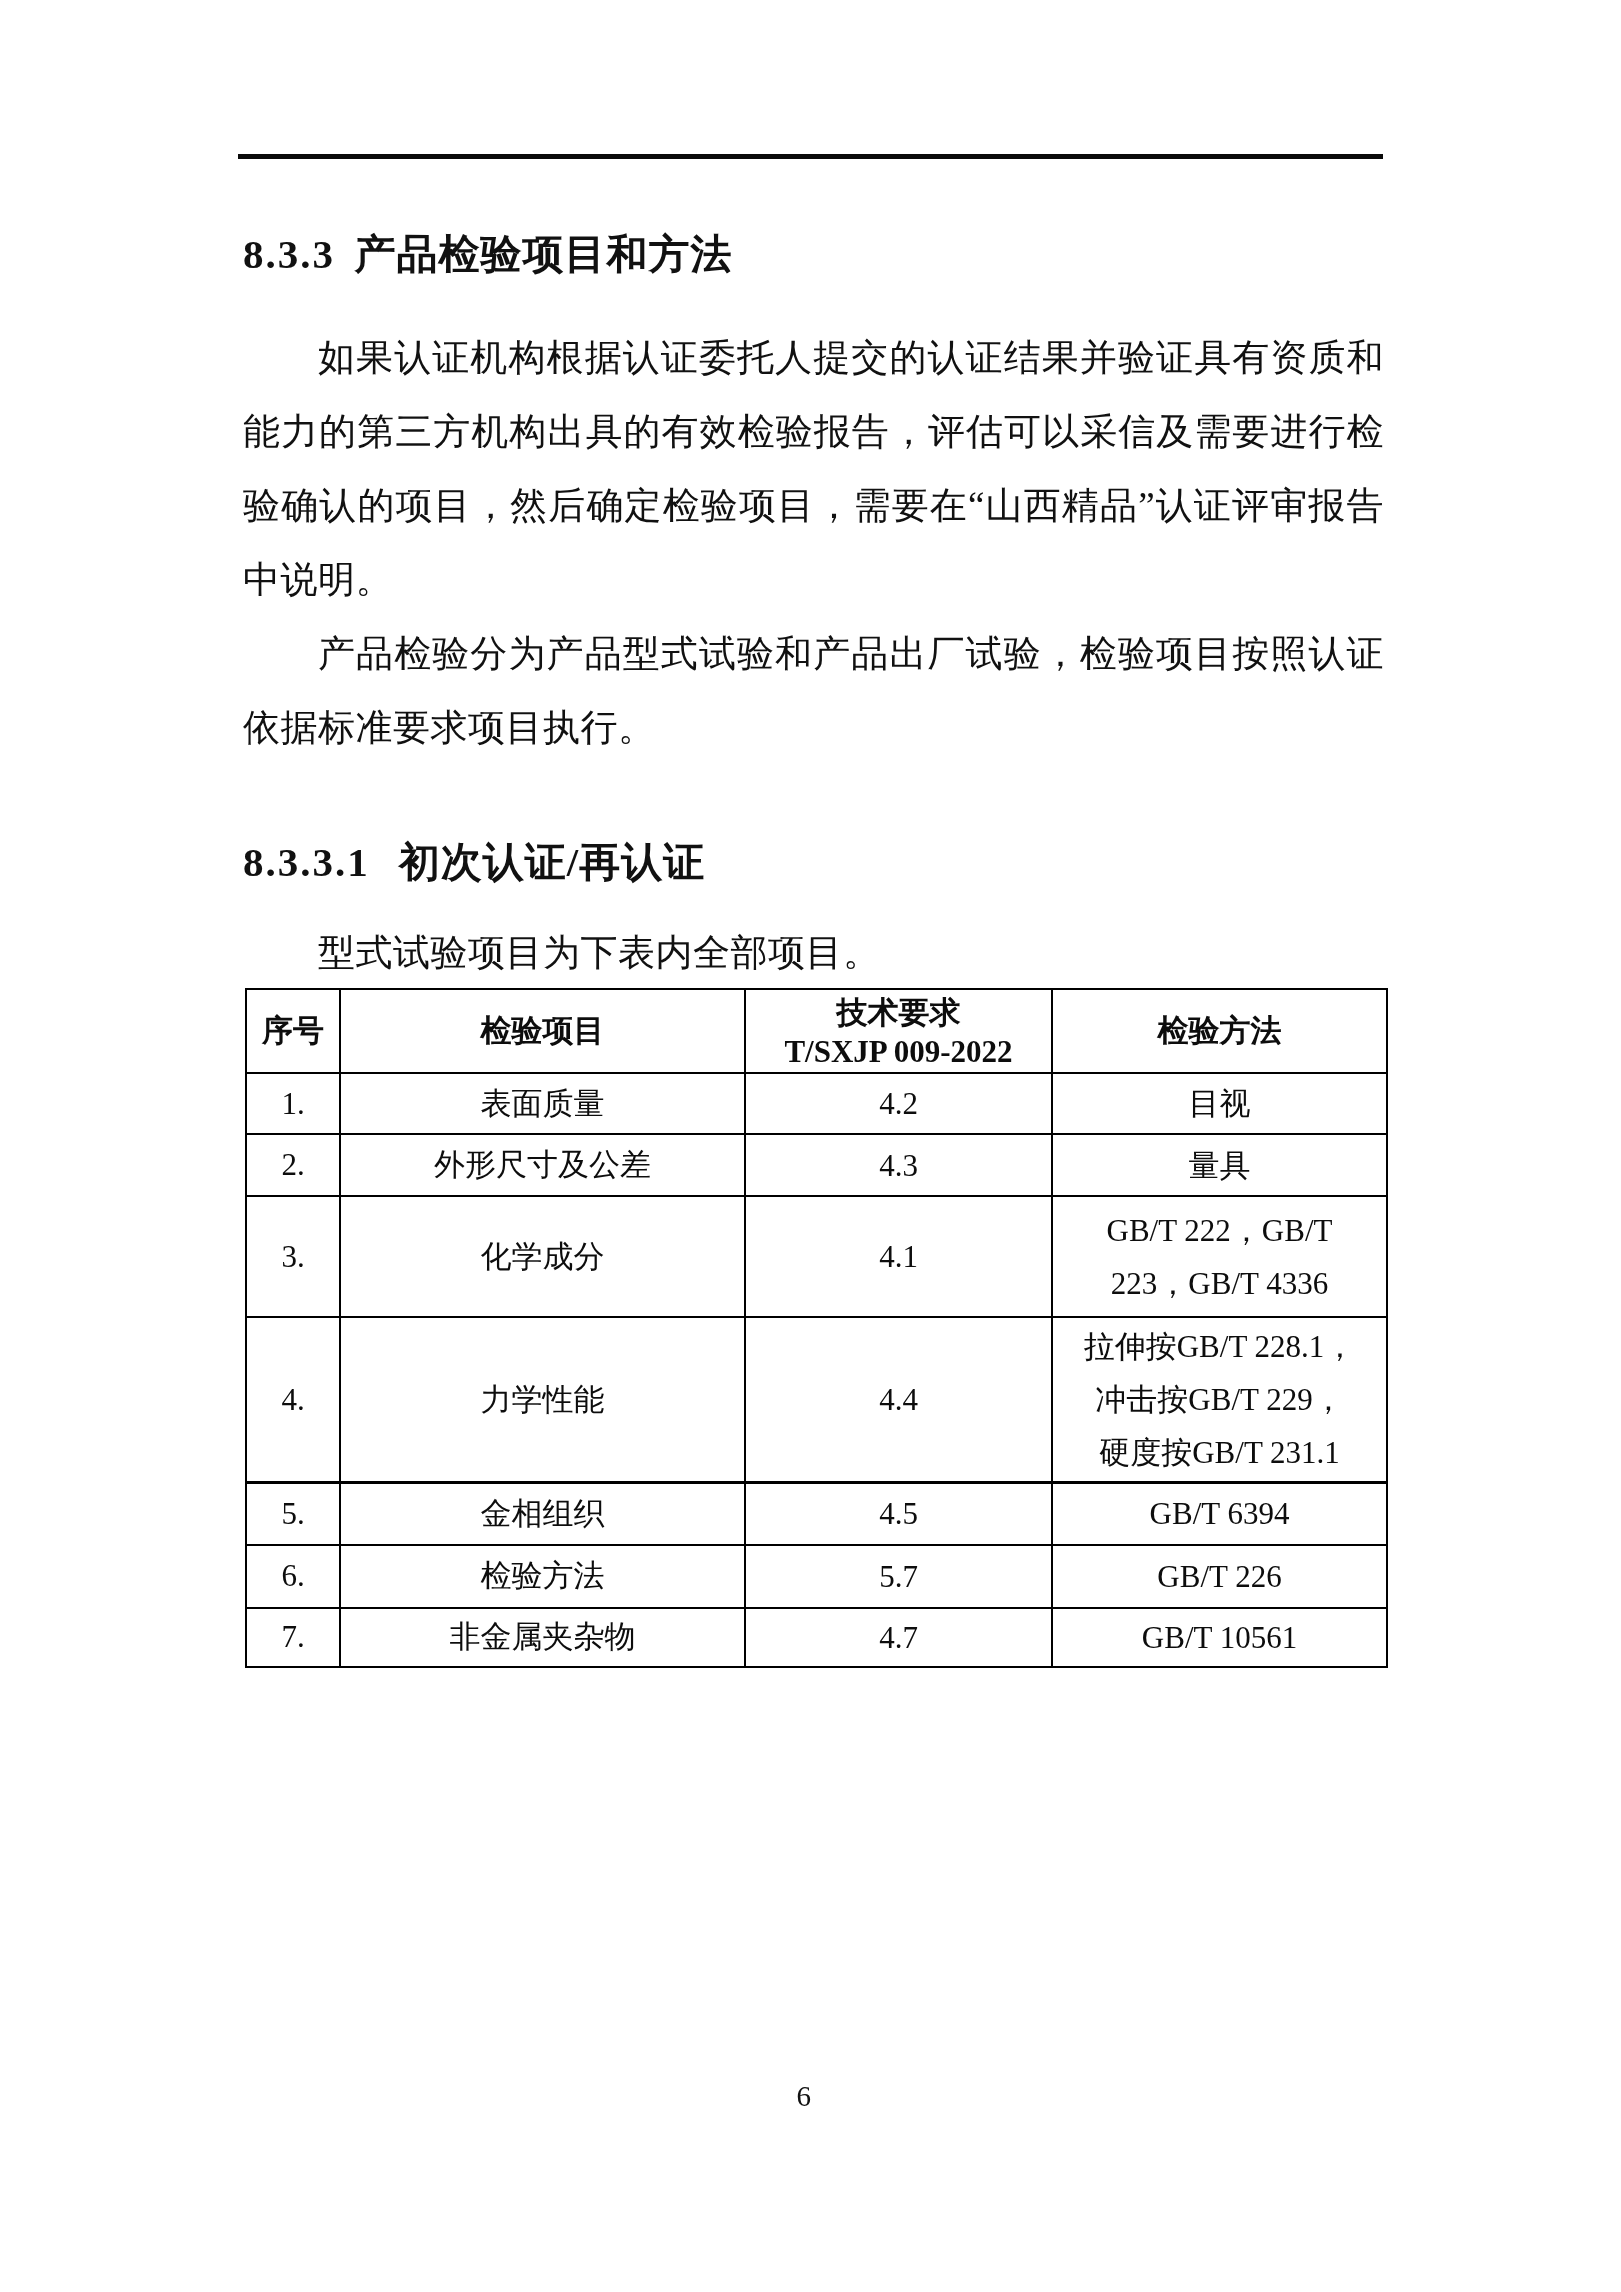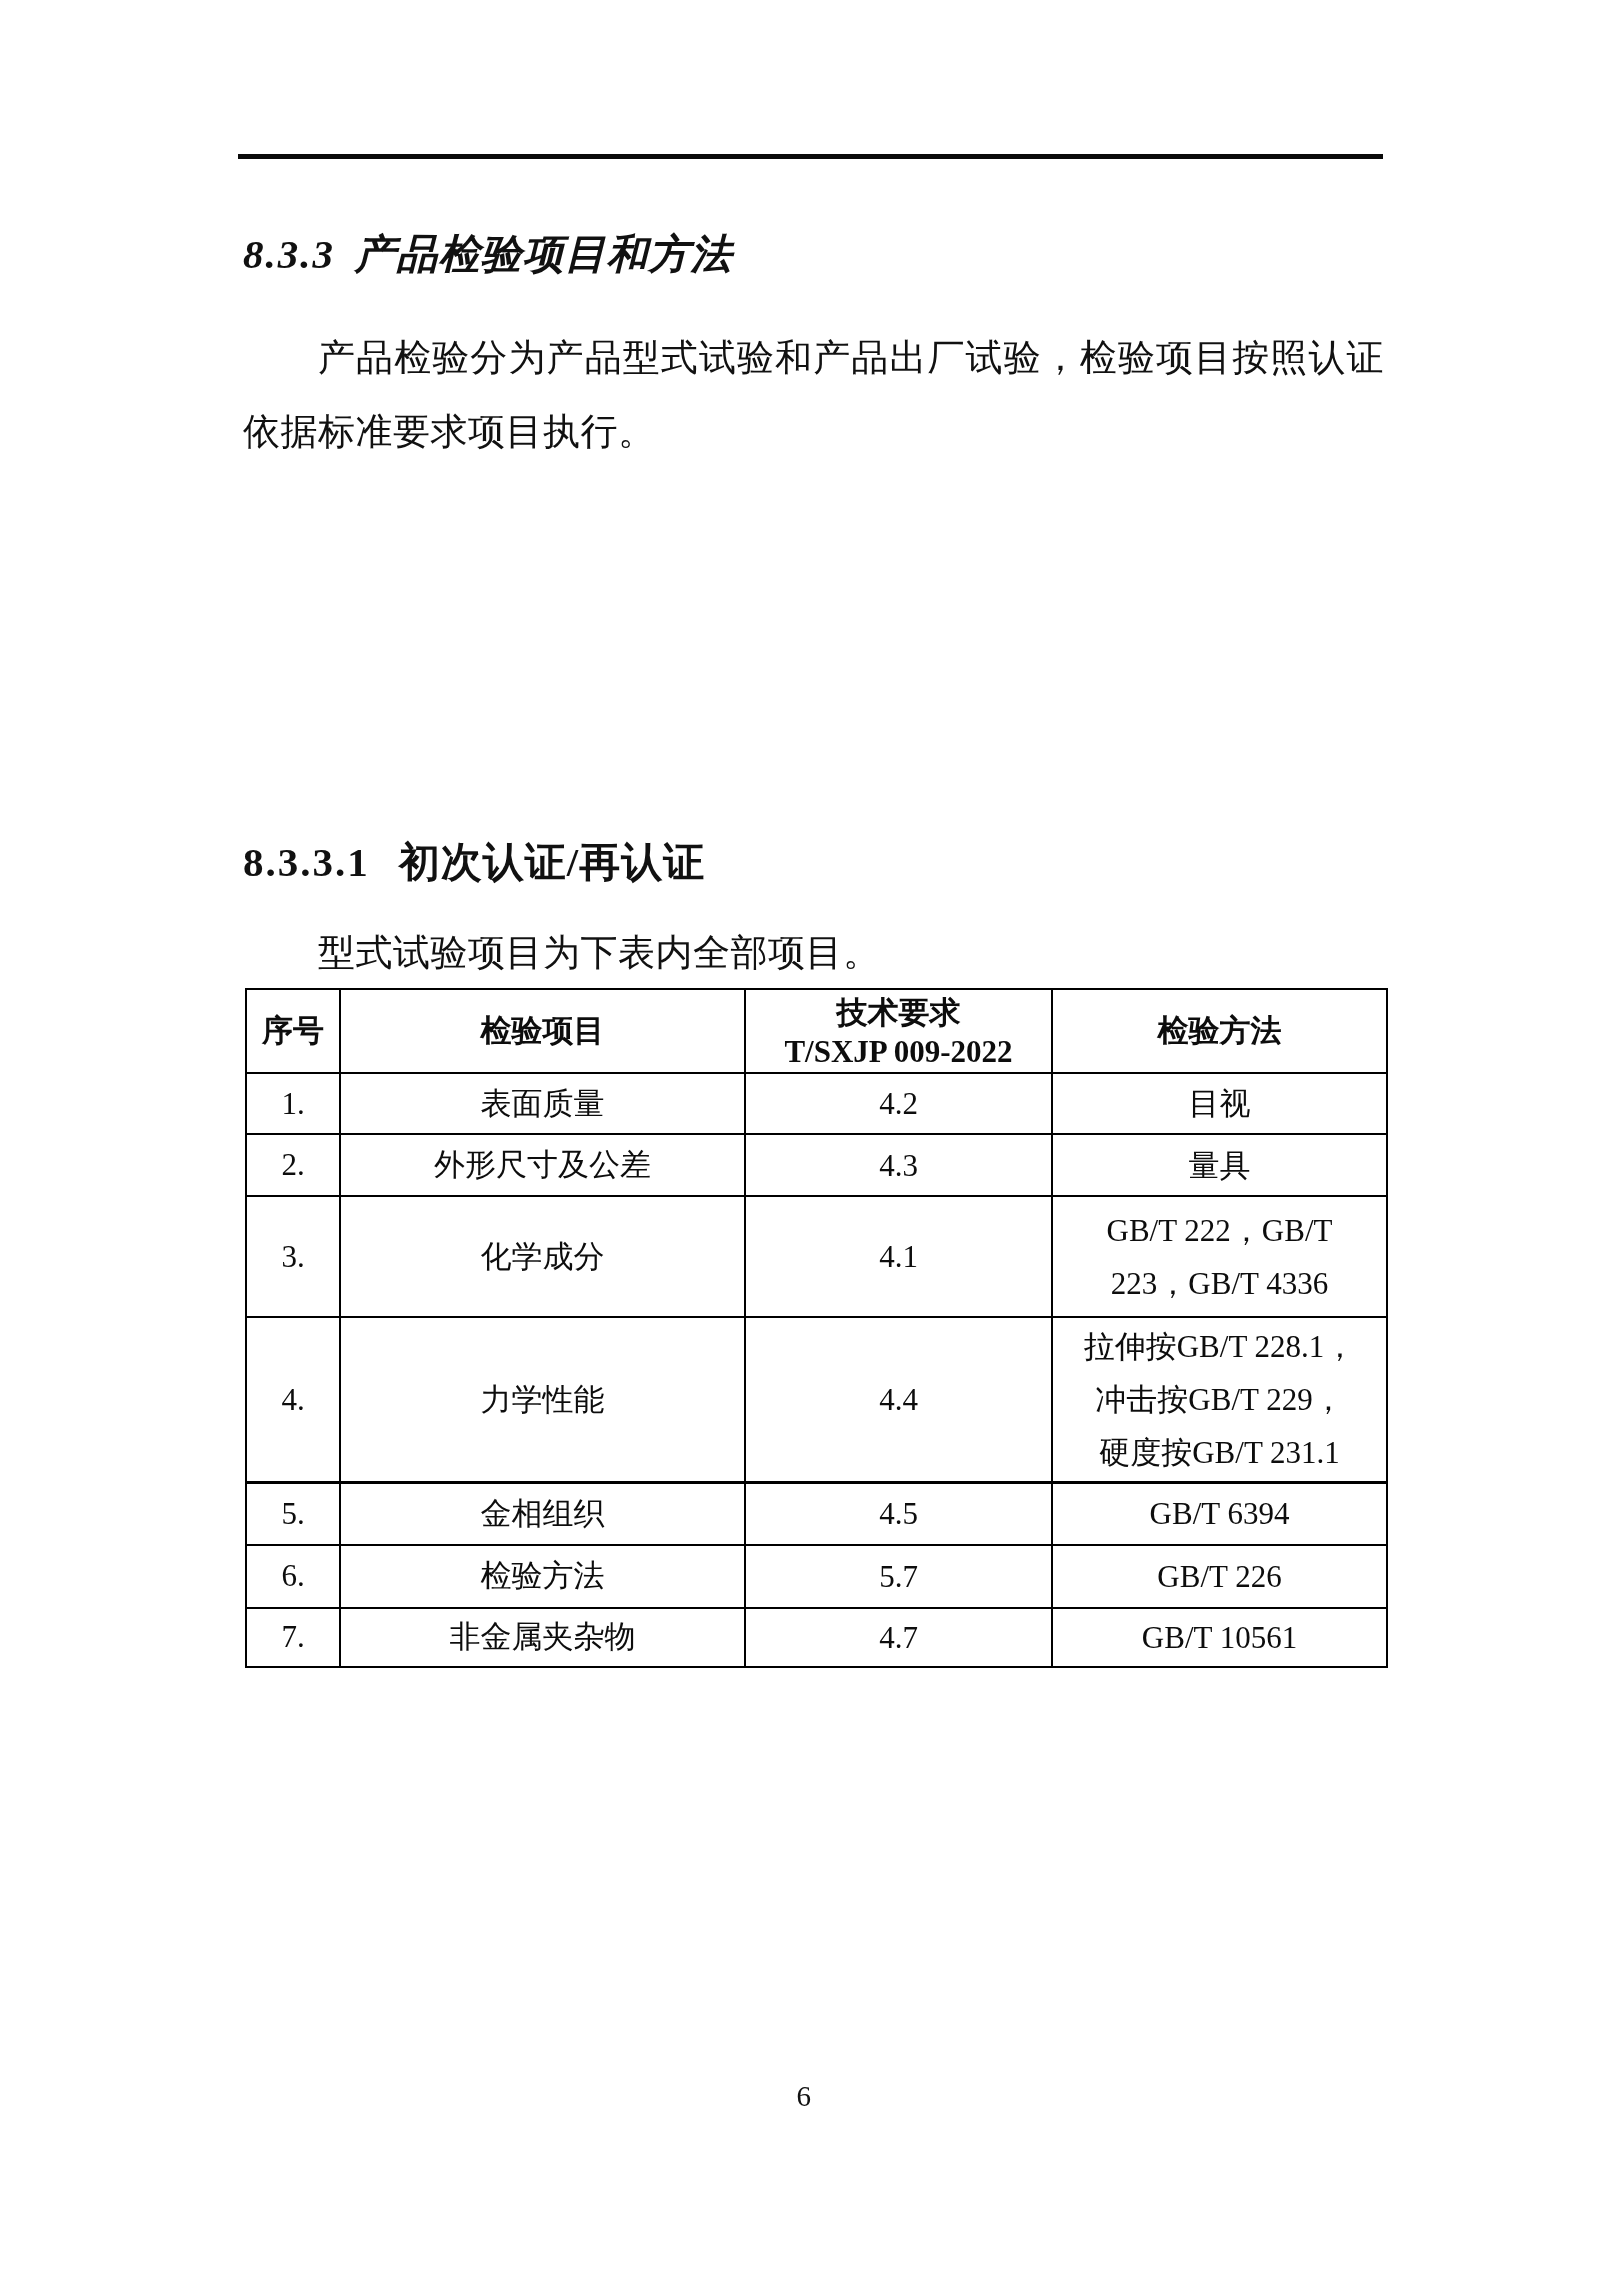--- a/index.html
+++ b/index.html
@@ -43,21 +43,21 @@
   .heading {
     position: absolute;
     left: 243px;
     font-size: 41px;
     font-weight: bold;
     white-space: nowrap;
     letter-spacing: 1px;
   }
   .heading .num { margin-right: 19.6px; letter-spacing: 2px; }
   .heading.sub .num { margin-right: 29px; }
-  .h-833  { top: 227px; font-style: italic; }
+  .h-833  { top: 227px; }
   .h-8331 { top: 835px; }
   .h-8332 { top: 1835px; }
   
   .body-block {
     position: absolute;
     left: 243px;
     width: 1141px;
     font-size: 37px;
     line-height: 74px;
     letter-spacing: 0.5px;
@@ -128,20 +128,21 @@
 <div class="page">
 
 
   <div class="header-rule"></div>
 
   <div class="heading h-833">
     <span class="num">8.3.3</span><span>产品检验项目和方法</span>
   </div>
 
   <div class="body-block paras">
+    <p>如果认证机构根据认证委托人提交的认证结果并验证具有资质和能力的第三方机构出具的有效检验报告，评估可以采信及需要进行检验确认的项目，然后确定检验项目，需要在“山西精品”认证评审报告中说明。</p>
     <p>产品检验分为产品型式试验和产品出厂试验，检验项目按照认证依据标准要求项目执行。</p>
   </div>
 
   <div class="heading sub h-8331">
     <span class="num">8.3.3.1</span><span>初次认证/再认证</span>
   </div>
 
   <div class="body-block lead-1">
     <p>型式试验项目为下表内全部项目。</p>
   </div>

